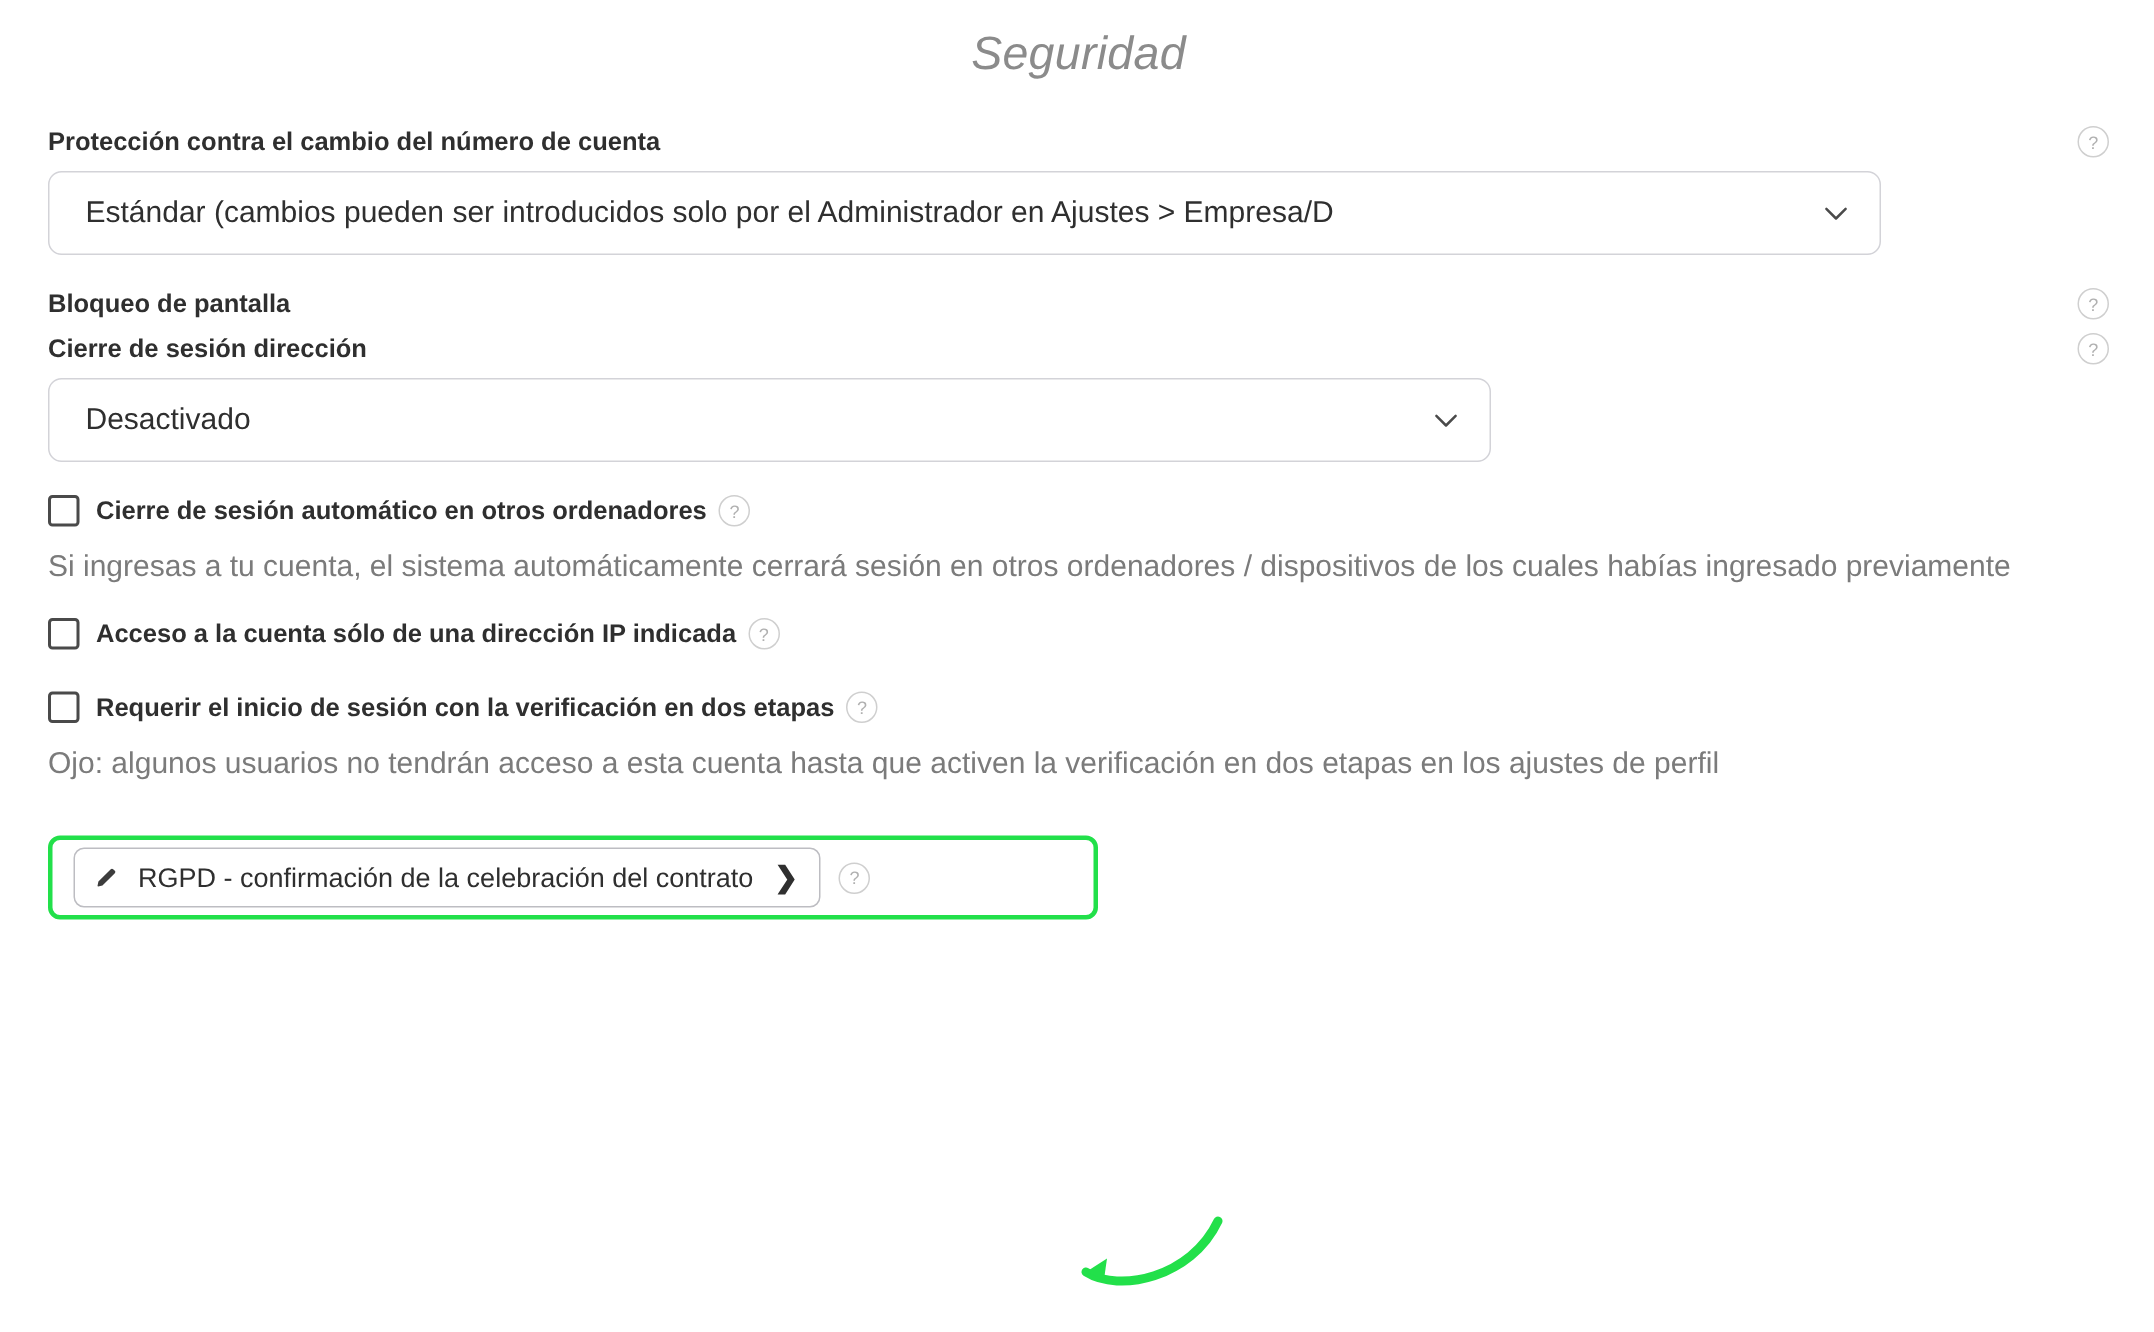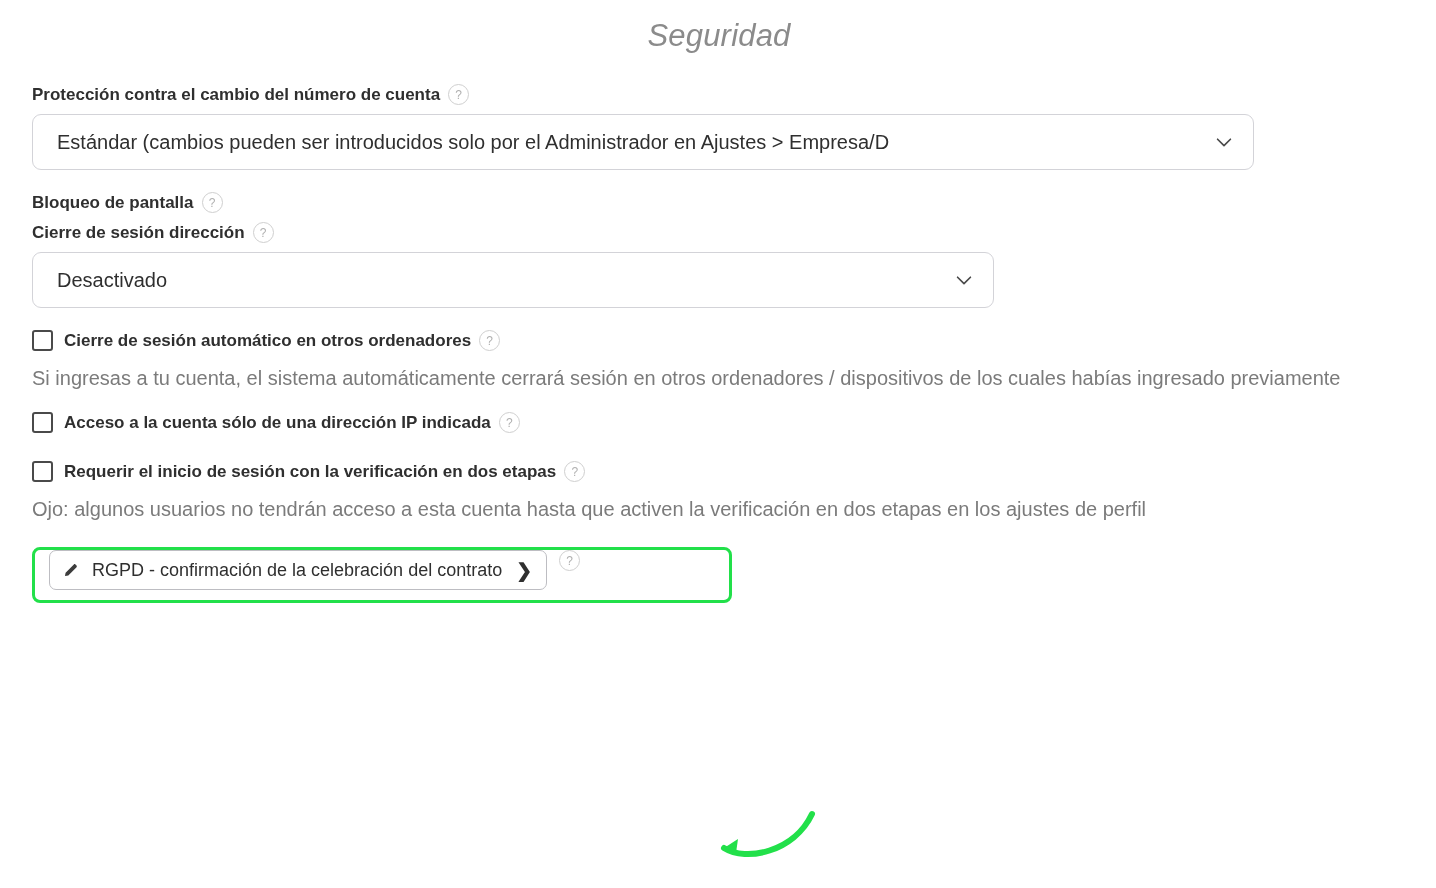--- a/index.html
+++ b/index.html
@@ -28,20 +28,21 @@
     letter-spacing: .2px;
     text-align: center;
   }
   .field-label {
     font-size: 17px;
     font-weight: bold;
     color: #2f2f2f;
     display: flex;
     align-items: center;
     margin-bottom: 9px;
+    justify-content: space-between;
   }
   .help-badge {
     display: inline-flex;
     align-items: center;
     justify-content: center;
     width: 21px;
     height: 21px;
     border-radius: 50%;
     border: 1px solid #cfcfcf;
     color: #b0b0b0;
@@ -113,28 +114,28 @@
   .hint {
     font-size: 20px;
     color: #7b7b7b;
     margin-top: 16px;
     margin-bottom: 22px;
   }
   .spacer-sm { height: 18px; }
 
   .gdpr-wrap {
     position: relative;
-    margin-top: 26px;
+    margin-top: 36px;
     width: 700px;
     height: 56px;
     border: 3px solid #22e04a;
     border-radius: 8px;
     box-sizing: border-box;
     display: flex;
-    align-items: flex-start;
+    align-items: center;
     padding-left: 14px;
   }
   .gdpr-button {
     height: 40px;
     border: 1px solid #bdbdc2;
     border-radius: 7px;
     background: #fff;
     display: inline-flex;
     align-items: center;
     padding: 0 14px 0 12px;

